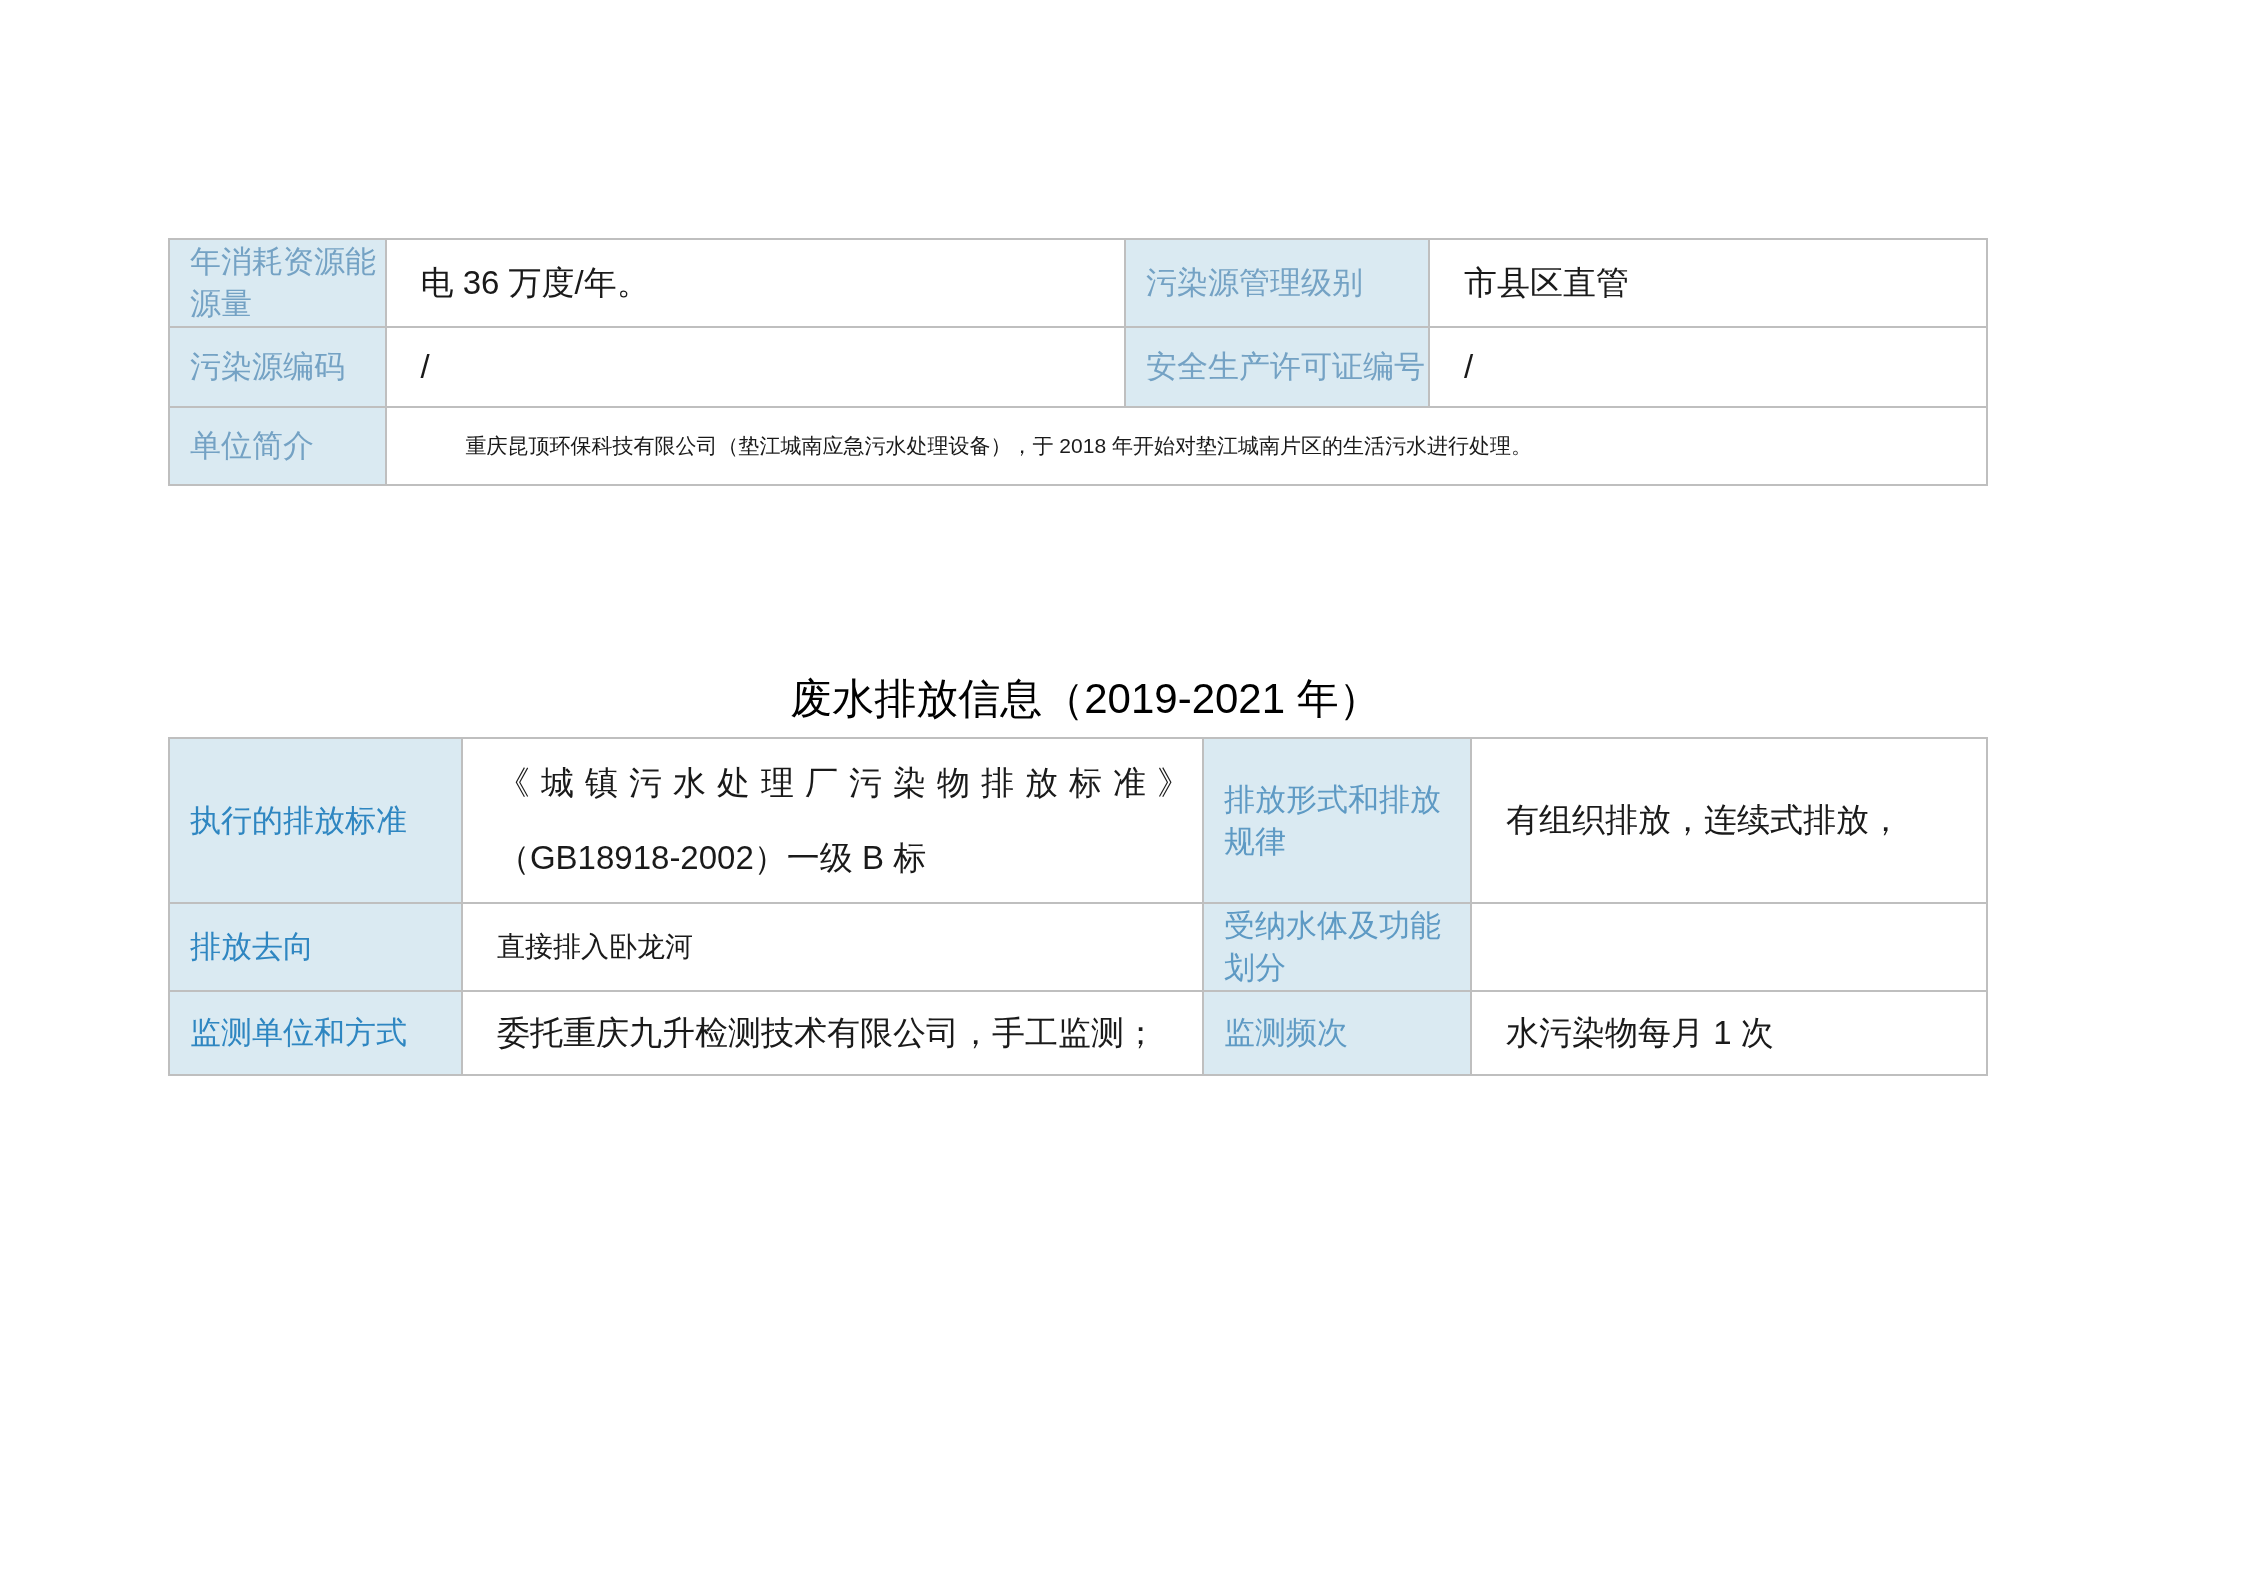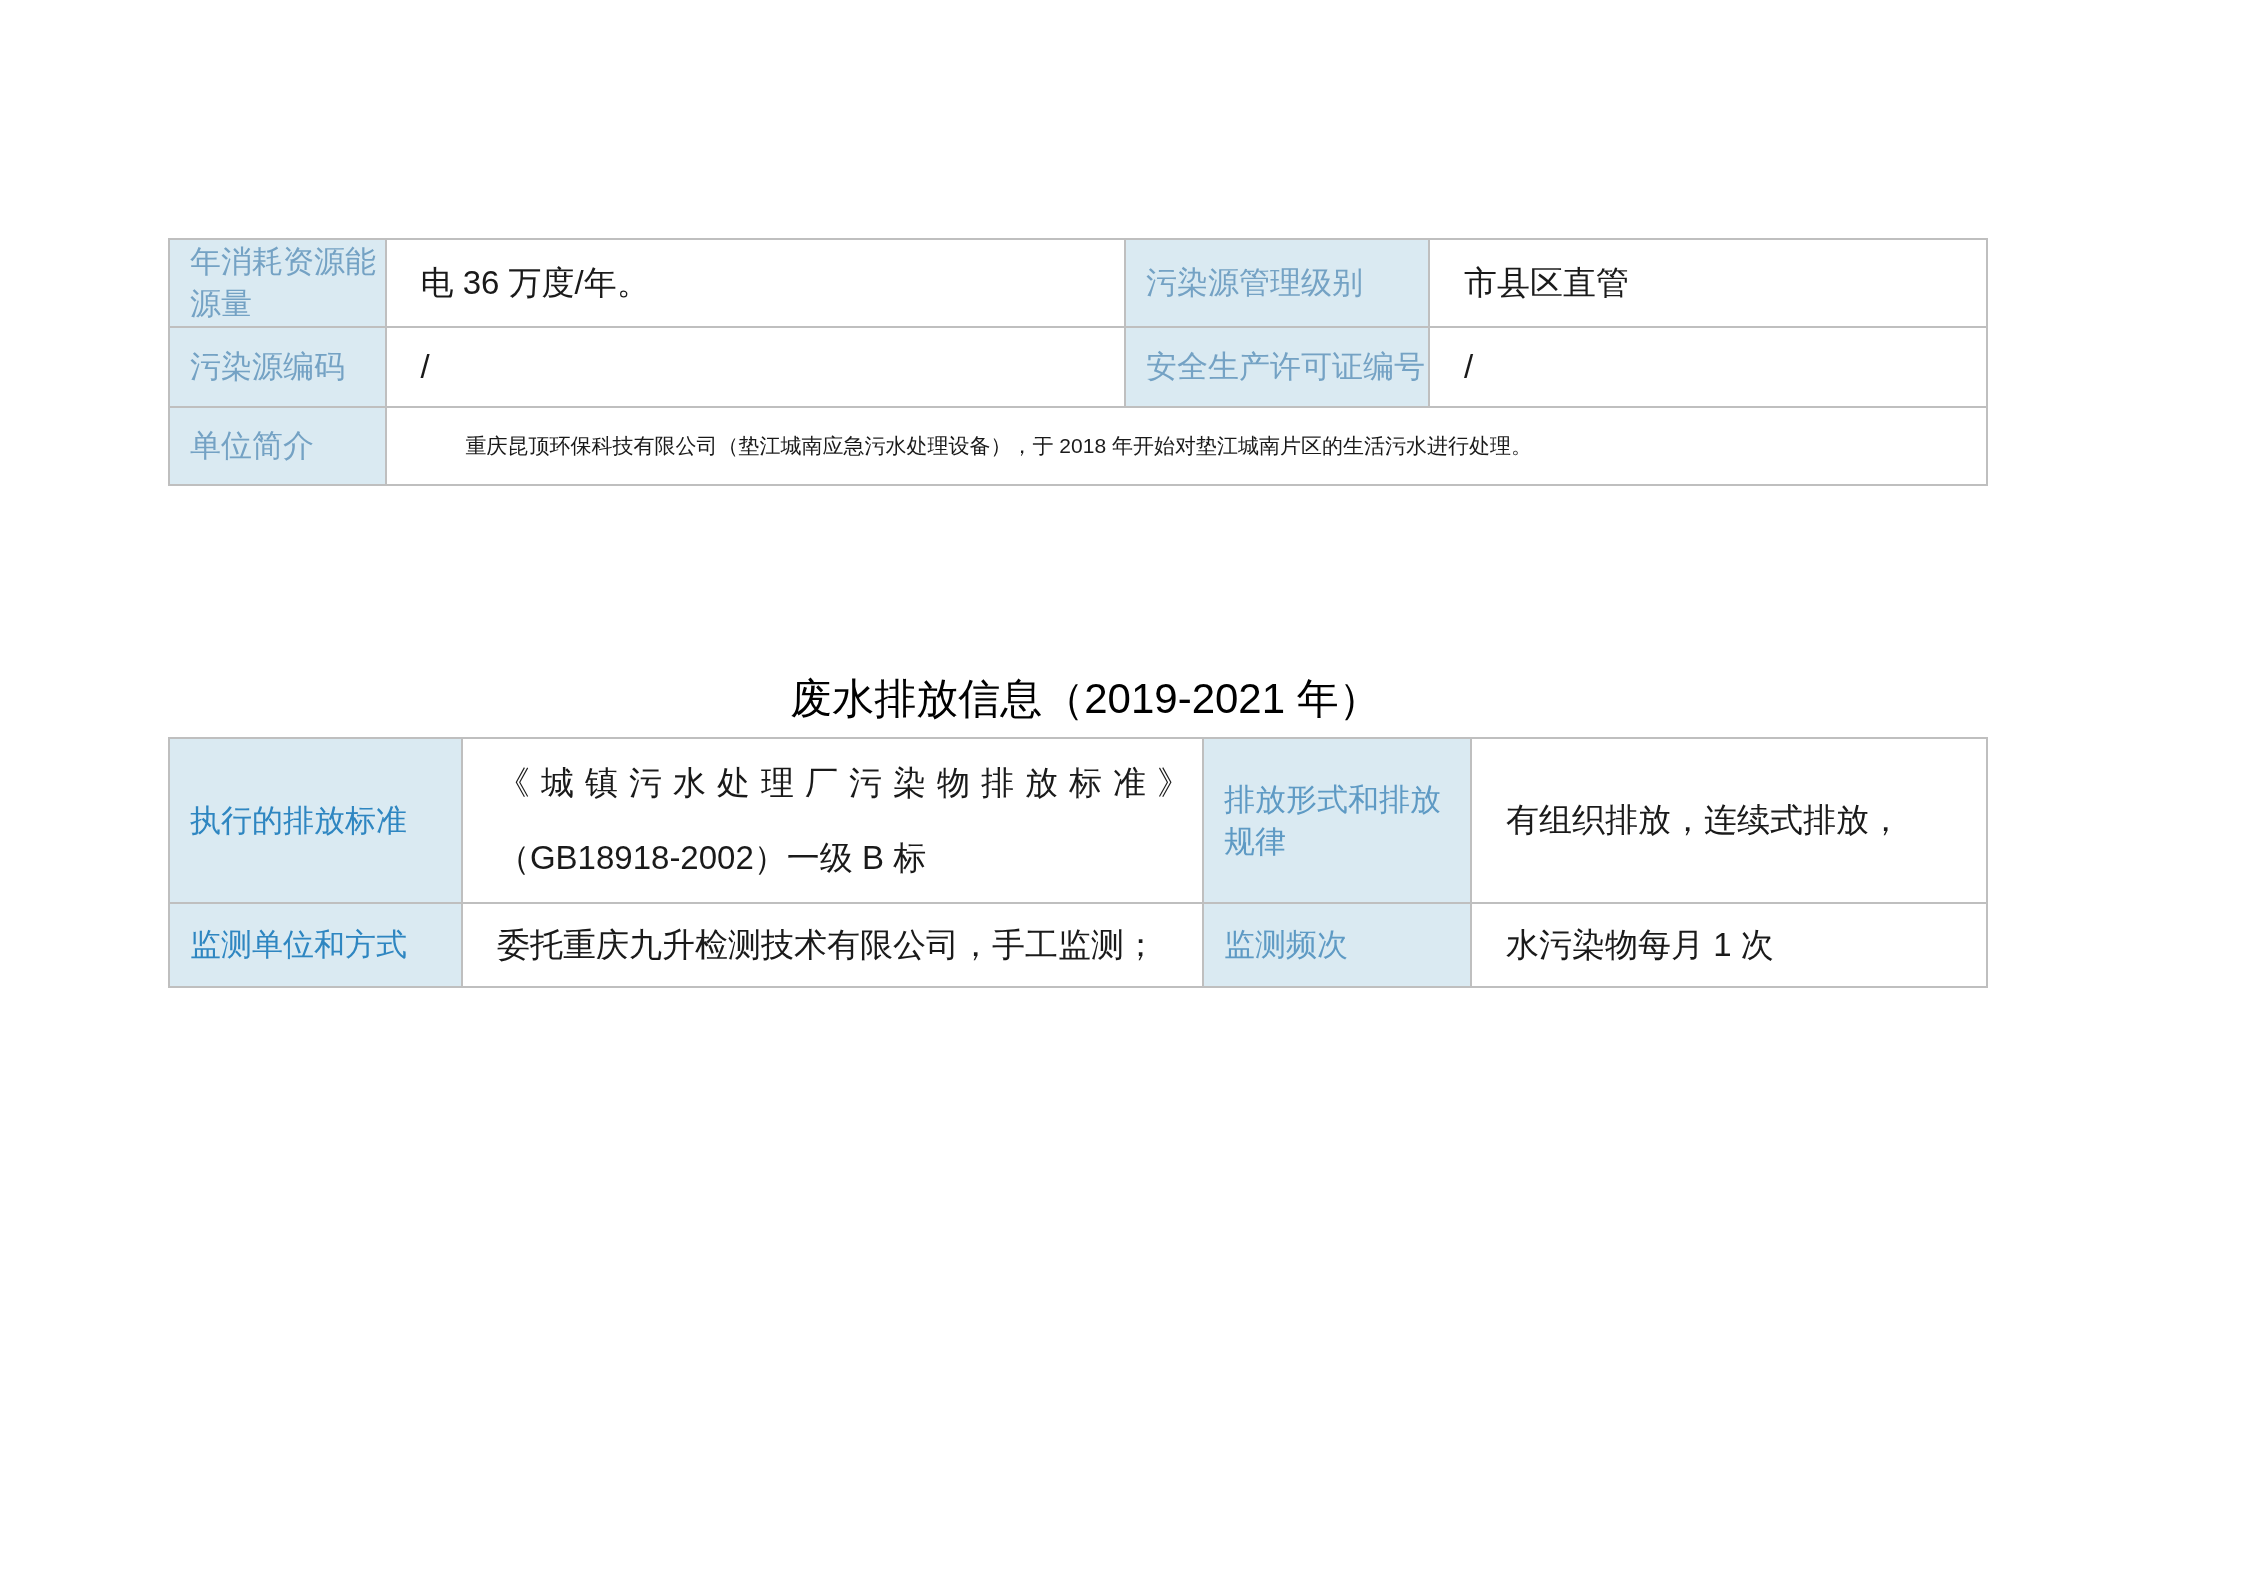--- a/index.html
+++ b/index.html
@@ -103,20 +103,26 @@
     <tbody>
     <tr style="height:165px">
       <td class="lbl lbl-left">执行的排放标准</td>
       <td class="val">
         <div class="std-line1">《城镇污水处理厂污染物排放标准》</div>
         <div class="std-line2">（GB18918-2002）一级 B 标</div>
       </td>
       <td class="lbl lbl-right">排放形式和排放规律</td>
       <td class="val">有组织排放，连续式排放，</td>
     </tr>
+    <tr style="height:87px">
+      <td class="lbl lbl-left">排放去向</td>
+      <td class="val serif">直接排入卧龙河</td>
+      <td class="lbl lbl-right">受纳水体及功能划分</td>
+      <td class="val"></td>
+    </tr>
     <tr style="height:84px">
       <td class="lbl lbl-left">监测单位和方式</td>
       <td class="val">委托重庆九升检测技术有限公司，手工监测；</td>
       <td class="lbl lbl-right">监测频次</td>
       <td class="val">水污染物每月 1 次</td>
     </tr>
   </tbody>
     </table>
 
 </div>

